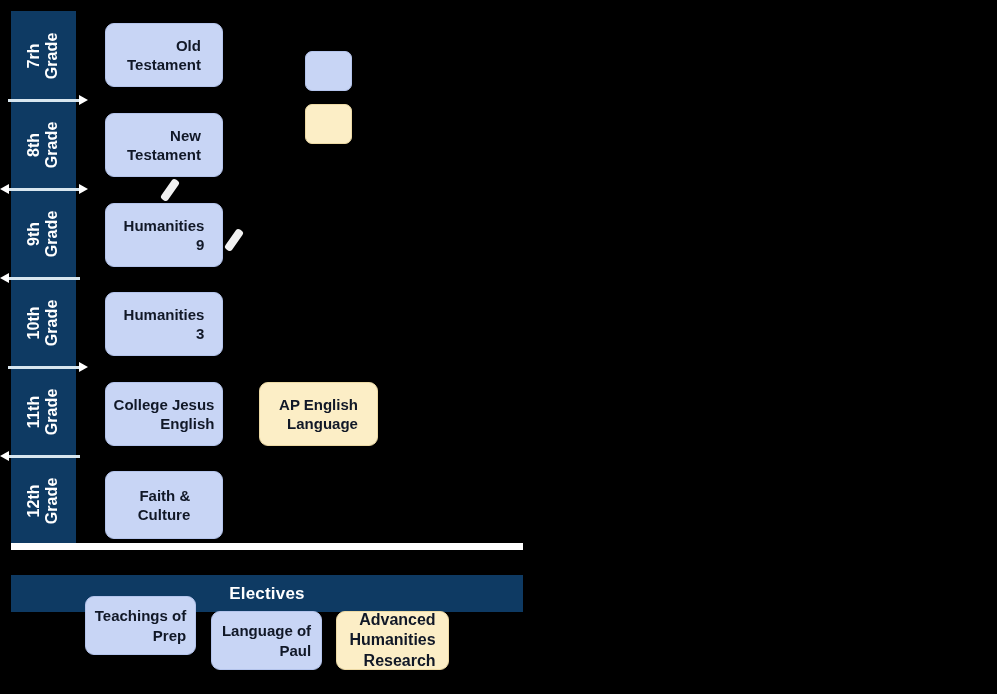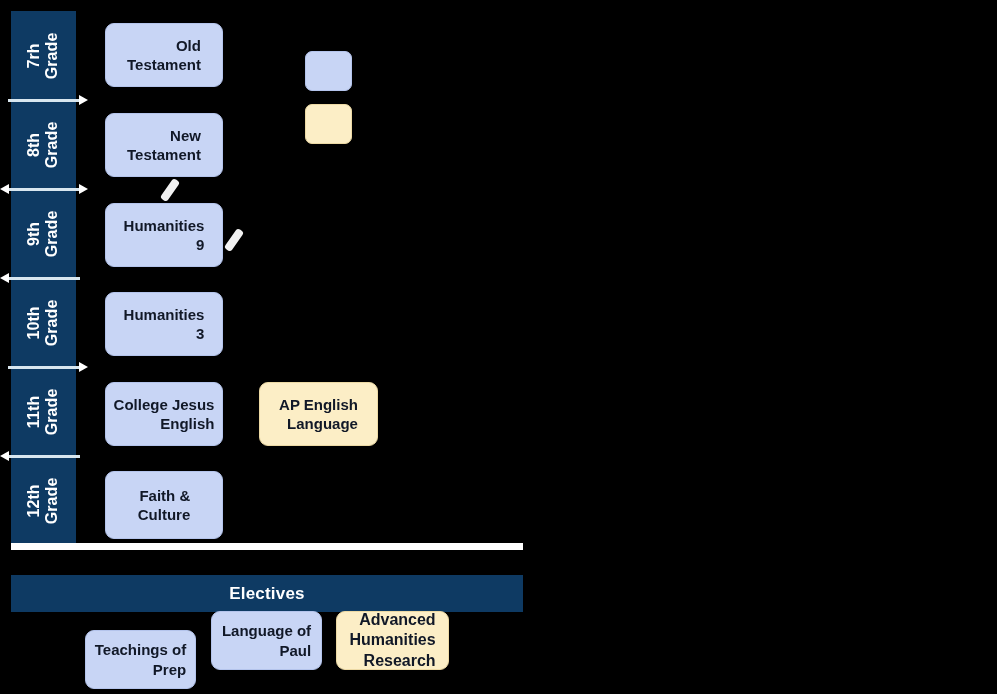--- a/index.html
+++ b/index.html
@@ -254,21 +254,21 @@
 
   <div class="swatch blue" style="left:305px; top:51px;"></div>
   <div class="swatch cream" style="left:305px; top:104px;"></div>
 
   <div class="rule-top"></div>
 
   <div class="electives-bar">
     <span>Electives</span>
   </div>
 
-  <div class="course blue" style="left:85px; top:630px; width:111px; height:59px;">
+  <div class="course blue" style="left:85px; top:596px; width:111px; height:59px;">
     <div>
       <div>Teachings of</div>
       <div>Prep</div>
     </div>
   </div>
 
   <div class="course blue" style="left:211px; top:611px; width:111px; height:59px;">
     <div>
       <div>Language of</div>
       <div>Paul</div>

